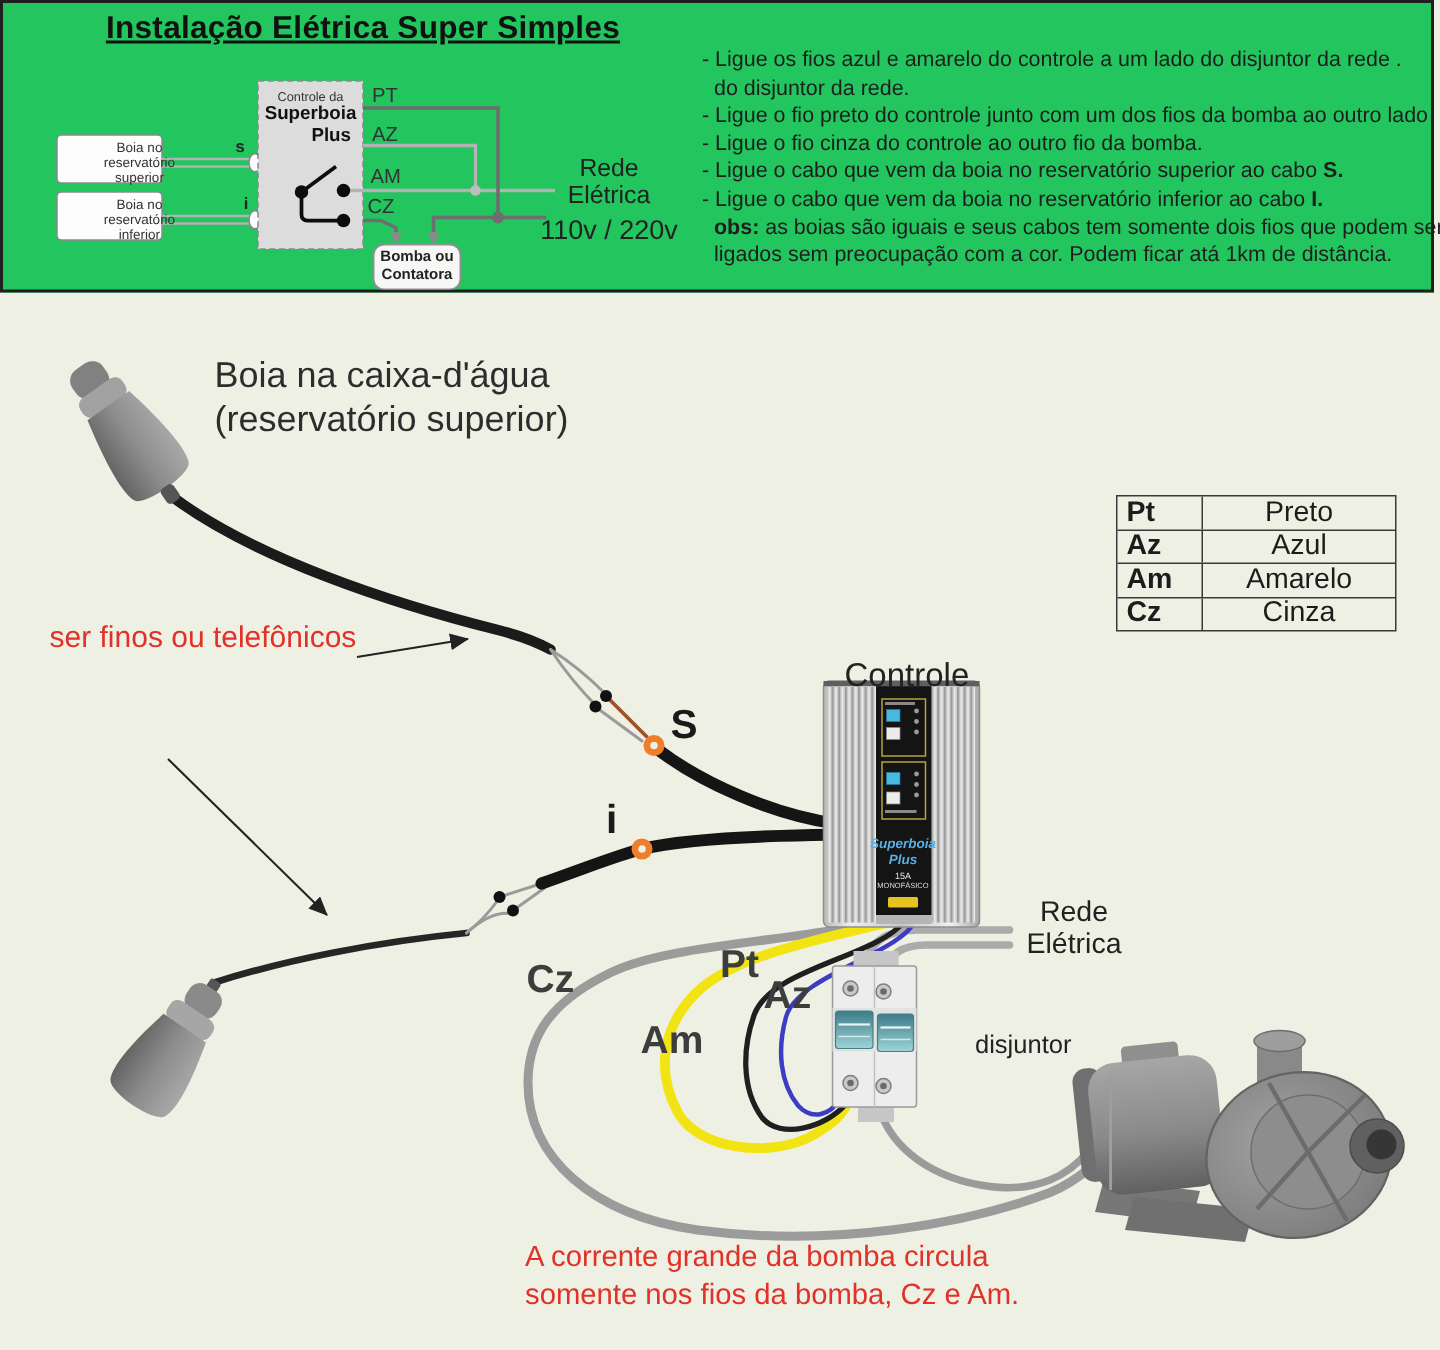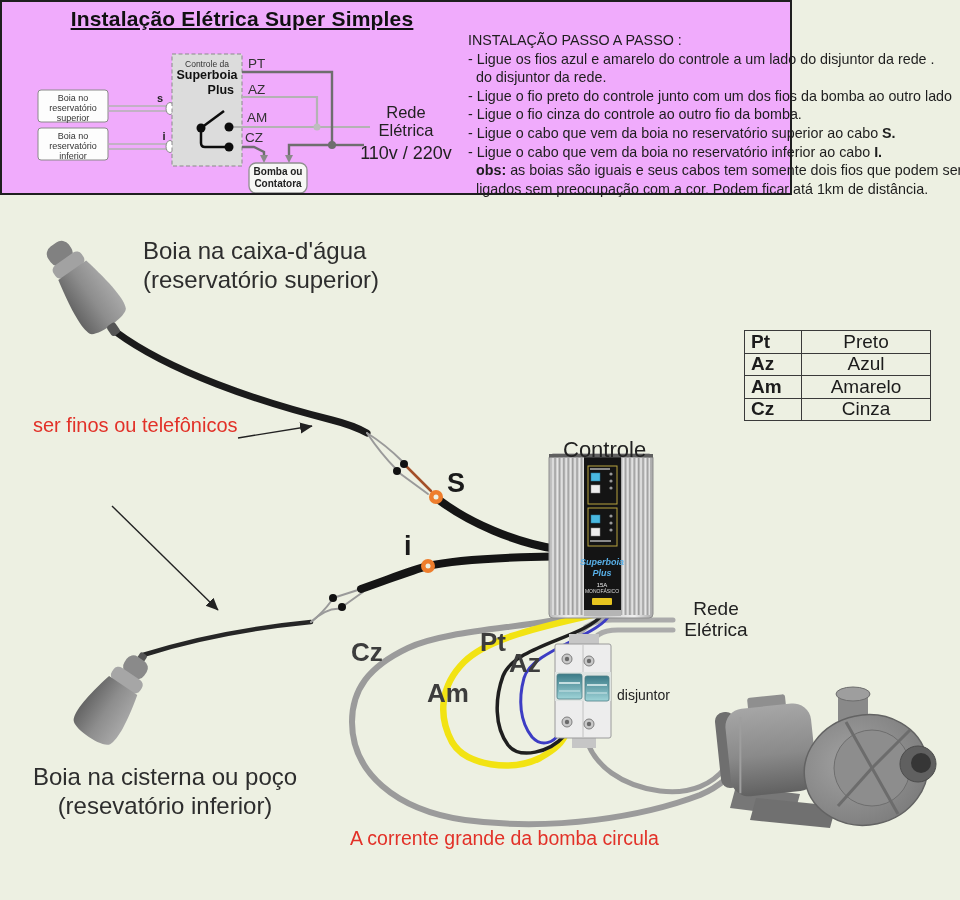--- a/index.html
+++ b/index.html
@@ -1,25 +1,25 @@
 <!DOCTYPE html>
 <html><head>
 <meta charset="utf-8">
 <style>
   html,body{margin:0;padding:0;background:#edf0e2;}
   #screen{position:relative;width:960px;height:900px;background:#edf0e2;overflow:hidden;
           font-family:"Liberation Sans",sans-serif;color:#2b2b2b;}
   .abs{position:absolute;}
   svg{display:block;}
   
-  .top-panel{left:0;top:0;width:792px;height:195px;border:2px solid #1f1f1f;background:#f0abfc;
+  .top-panel{left:0;top:0;width:956px;height:195px;border:2px solid #1f1f1f;background:#22c55e;
              position:absolute;box-sizing:border-box;z-index:2;}
   .tp-title{left:40px;top:5px;width:400px;text-align:center;font-size:21px;font-weight:bold;
             text-decoration:underline;color:#111;letter-spacing:.2px;}
-  .schem-box-text{font-size:9px;line-height:10px;text-align:center;color:#333;}
+  .schem-box-text{font-size:9px;line-height:10px;text-align:center;color:#333;padding-left:20px;}
   .schem-term{font-size:11px;font-weight:bold;color:#222;}
   .ctl-small{font-size:8.5px;color:#333;text-align:center;}
   .ctl-brand{font-size:12.5px;font-weight:bold;color:#111;text-align:center;line-height:13px;}
   .wirelbl{font-size:13.5px;color:#333;}
   .rede-t{width:104px;text-align:center;color:#222;}
   .bomba-box-t{width:58px;text-align:center;font-size:10px;font-weight:bold;line-height:12px;color:#222;}
   
   .instr{left:466px;top:29px;width:488px;font-size:14.3px;line-height:18.6px;color:#1e1e1e;}
   .il{white-space:nowrap;}
   .indent{padding-left:8px;}
@@ -277,21 +277,20 @@
     <div class="abs wirelbl" style="left:243px;top:128px">CZ</div>
     <div class="abs rede-t" style="left:352px;top:101px;font-size:16.5px">Rede</div>
     <div class="abs rede-t" style="left:352px;top:119px;font-size:16.5px">Elétrica</div>
     <div class="abs rede-t" style="left:352px;top:141px;font-size:18px">110v / 220v</div>
     <div class="abs bomba-box-t" style="left:247px;top:164px">
       <div>Bomba ou</div>
       <div>Contatora</div>
     </div>
 
     <div class="abs instr">
-      <div class="il">INSTALAÇÃO PASSO A PASSO :</div>
       <div class="il">- Ligue os fios azul e amarelo do controle  a um lado do disjuntor da rede .</div>
       <div class="il indent">do disjuntor da rede.</div>
       <div class="il">- Ligue o fio preto do controle junto com um dos fios da bomba ao outro lado</div>
       <div class="il">- Ligue o fio cinza do controle ao outro fio da bomba.</div>
       <div class="il"><span>- Ligue o cabo que vem da boia no reservatório superior ao cabo </span><b>S.</b></div>
       <div class="il"><span>- Ligue o cabo que vem da boia no reservatório inferior ao cabo </span><b>I.</b></div>
       <div class="il indent"><b>obs:</b><span> as boias são iguais e seus cabos tem somente dois fios que podem ser</span></div>
       <div class="il indent">ligados sem preocupação com a cor. Podem ficar atá 1km de distância.</div>
     </div>
   </div>
@@ -332,30 +331,27 @@
   <div class="abs wletter" style="left:351px;top:637px">Cz</div>
   <div class="abs wletter" style="left:480px;top:627px">Pt</div>
   <div class="abs wletter" style="left:509px;top:648px">Az</div>
   <div class="abs wletter" style="left:427px;top:678px">Am</div>
 
   <div class="abs devlbl" style="left:668px;top:598px;width:96px;text-align:center;font-size:19px;line-height:21px">
     <div>Rede</div>
     <div>Elétrica</div>
   </div>
 
-  <div class="abs devlbl" style="left:617px;top:687px;font-size:14px">disjuntor</div>
-
-
-  <div class="abs big" style="left:20px;top:762px;width:290px;text-align:center">
-    <div>Boia na cisterna ou poço</div>
-    <div>(resevatório inferior)</div>
-  </div>
+  <div class="abs devlbl" style="left:650px;top:687px;font-size:17px">disjuntor</div>
+
+
 
   <div class="abs red note2" style="left:350px;top:826px">
     <div>A corrente grande da bomba circula</div>
+    <div>somente nos fios da bomba, Cz e Am.</div>
   </div>
 
   <div class="abs brand1">Superboia</div>
   <div class="abs brand2">Plus</div>
   <div class="abs spec1">15A</div>
   <div class="abs spec2">MONOFÁSICO</div>
   <div class="abs badge"></div>
 
 </div>
 

